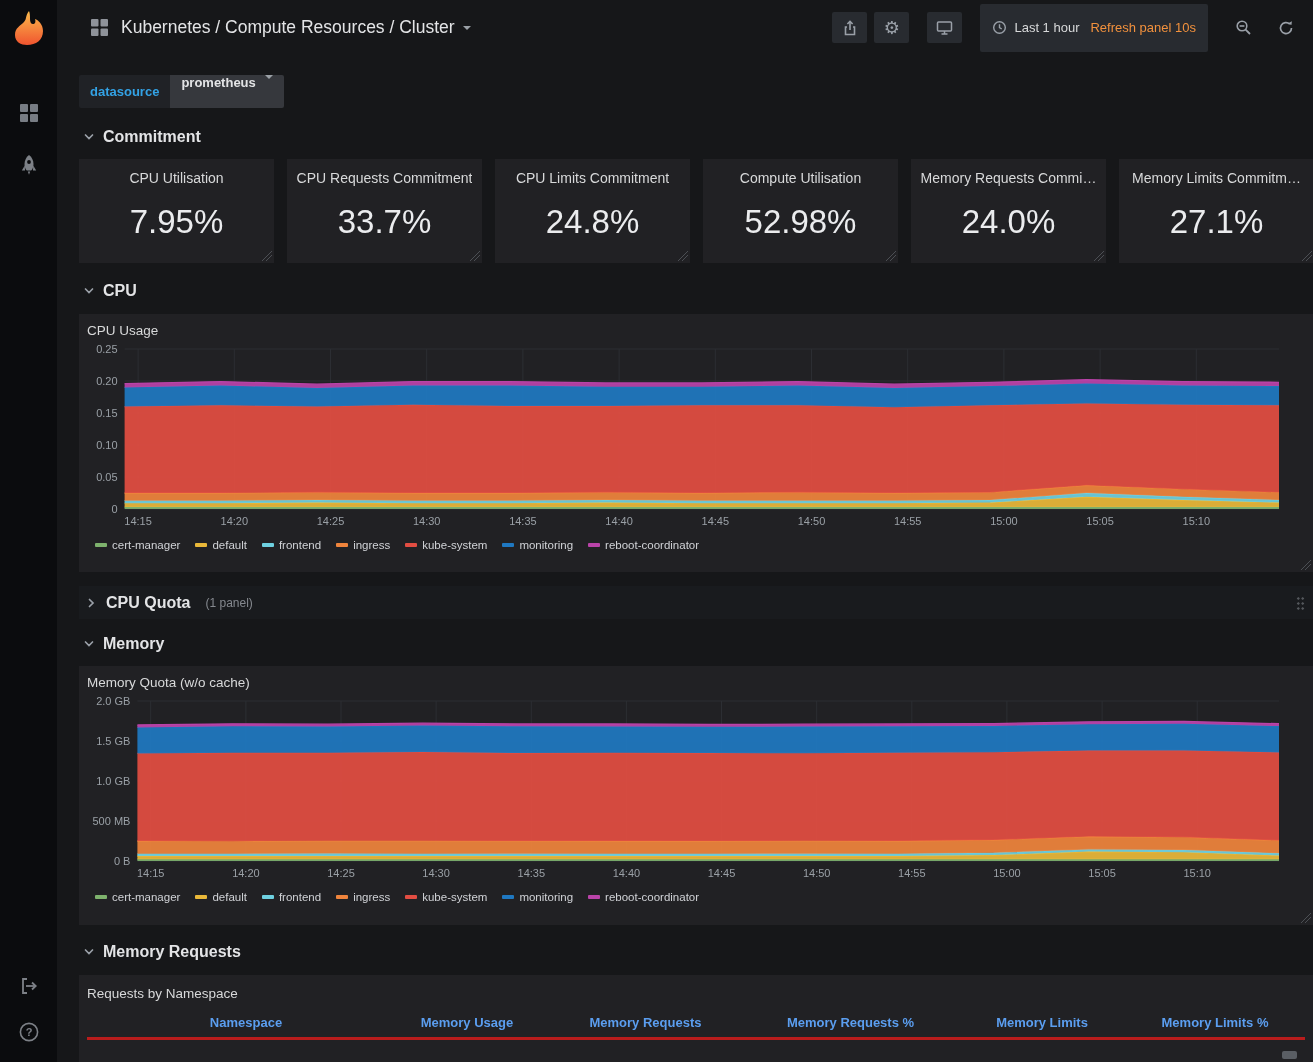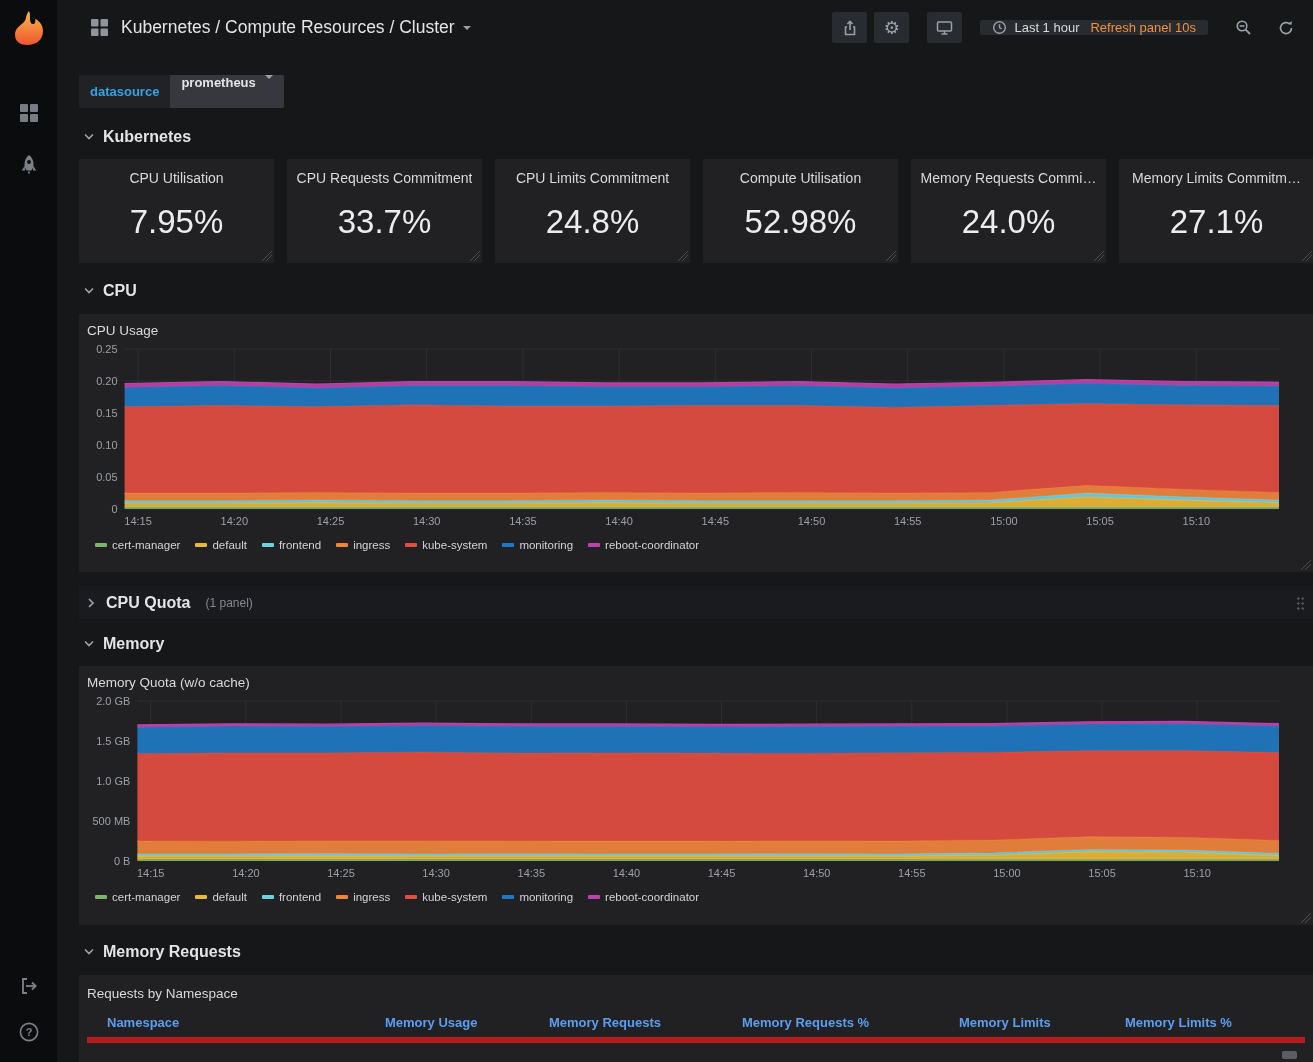--- a/index.html
+++ b/index.html
@@ -28,21 +28,21 @@
   .dash-icon { margin-right:12px; display:flex; }
   .title-wrap { display:flex; align-items:center; gap:8px; cursor:pointer; }
   .page-title { font-size:17.5px; font-weight:500; color:#e3e4e6; }
   .caret-down { width:0; height:0; border-left:4px solid transparent; border-right:4px solid transparent; border-top:4px solid #9aa0a6; display:inline-block; }
   .nav-right { margin-left:auto; display:flex; align-items:center; }
   .icon-btn { width:35px; height:31px; background:#282b30; border:none; border-radius:2px;
     display:flex; align-items:center; justify-content:center; cursor:pointer; margin-left:7px; }
   .icon-btn.plain { background:transparent; }
   .icon-btn.sep { margin-left:18px; }
   .gear-glyph { font-family:"DejaVu Sans",sans-serif; font-size:18px; color:#9aa0a8; line-height:1; }
-  .timepicker { margin-left:18px; height:15px; background:#282b30; border:none; border-radius:2px;
+  .timepicker { margin-left:18px; height:48px; background:#282b30; border:none; border-radius:2px;
     display:flex; align-items:center; gap:7px; padding:0 12px; cursor:pointer;
     font-size:13px; color:#d8d9da; font-family:inherit; }
   .refresh-label { color:#f2913d; margin-left:4px; }
 
   
   .submenu { padding:20px 0 18px 22px; }
   .var-chip { display:inline-flex; height:33px; font-size:13px; border-radius:2px; overflow:hidden; }
   .var-label { background:#202226; color:#33a2e5; font-weight:600; display:flex; align-items:center; padding:0 11px; }
   .var-value { background:#36383d; border:none; color:#e3e4e6; font-weight:600; font-size:13px; font-family:inherit;
     display:flex; align-items:flex-start; gap:9px; padding:0 11px; cursor:pointer; }
@@ -73,22 +73,22 @@
 
   .collapsed-row { margin:14px 0 14px 22px; width:1234px; height:34px; background:#191b1e;
     display:flex; align-items:center; gap:9px; padding:0 8px 0 6px; cursor:pointer; }
   .collapsed-row .row-label { font-size:16px; font-weight:600; color:#e3e4e6; }
   .panel-count { font-size:12px; color:#85898f; margin-left:6px; font-weight:400; }
   .grip { margin-left:auto; width:9px; height:14px;
     background-image:radial-gradient(#54575c 1.1px, transparent 1.3px); background-size:4.5px 5px; cursor:grab; }
 
   .table-panel { margin-left:22px; width:1234px; height:90px; background:#212124; position:relative; padding:8px 8px 0 8px; }
   .thead { display:grid; grid-template-columns:278px 164px 193px 217px 166px 1fr;
-    padding-left:20px; margin-top:8px; padding-bottom:7px; border-bottom:6px solid #b91c1c;
-    font-size:13px; font-weight:600; color:#5b9ef0; }
+    padding-left:20px; margin-top:8px; padding-bottom:7px; border-bottom:3px solid #b91c1c;
+    font-size:13px; font-weight:600; color:#5b9ef0;text-align:center; }
   .thead > div { cursor:pointer; white-space:nowrap; overflow:hidden; }
   .partial-row { height:12px; }
   .scroll-thumb { position:absolute; right:16px; bottom:3px; width:15px; height:8px; background:#5a5e64; border-radius:2px; cursor:pointer; }
 </style>
 </head>
 <body>
 
 <div class="app">
 
   <aside class="sidebar">
@@ -202,21 +202,21 @@
           <span>prometheus</span>
           <span class="caret-down"></span>
         </button>
       </div>
     </div>
 
     <div class="sec-head">
       <svg width="12" height="12" viewBox="0 0 12 12">
         <path d="M2.5 4 L6 7.5 L9.5 4" fill="none" stroke="#9aa0a8" stroke-width="1.7" stroke-linecap="round"></path>
       </svg>
-      <span>Kubernetes</span>
+      <span>Commitment</span>
     </div>
 
     <div class="stats-row">
       <div class="stat-panel panel-corner">
         <div class="stat-title">CPU Utilisation</div>
         <div class="stat-value">7.95%</div>
       </div>
       <div class="stat-panel panel-corner">
         <div class="stat-title">CPU Requests Commitment</div>
         <div class="stat-value">33.7%</div>

